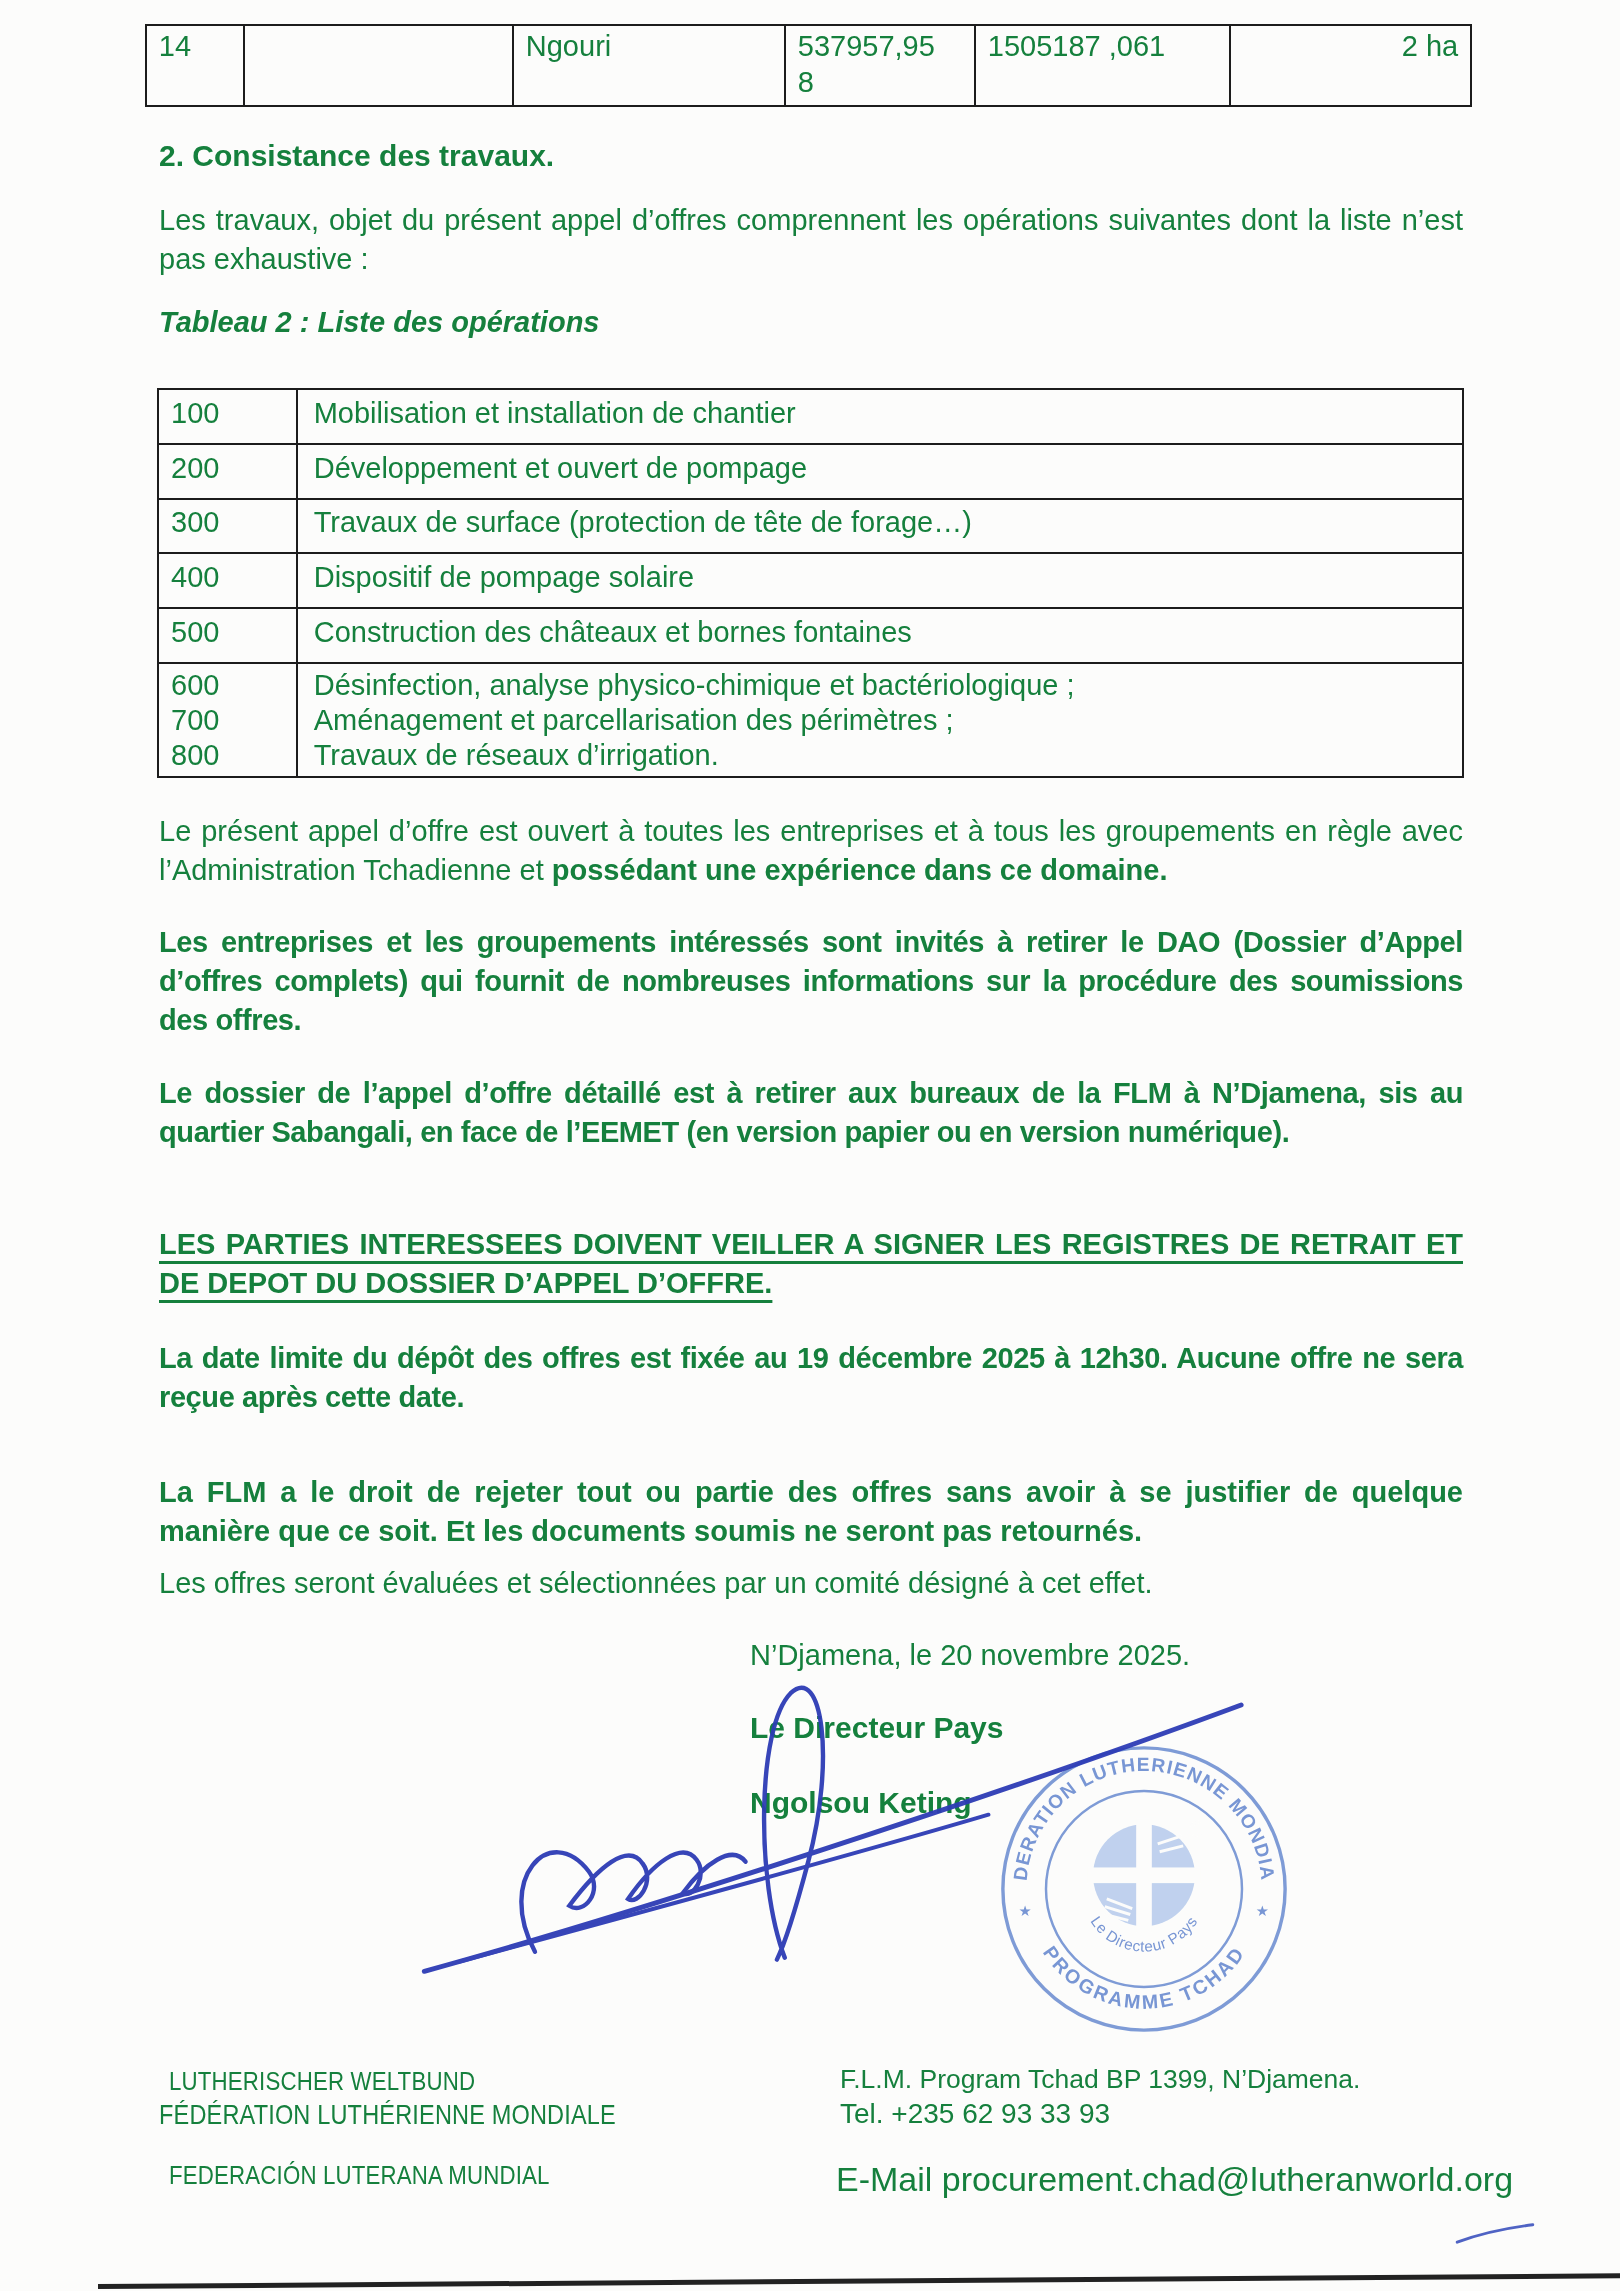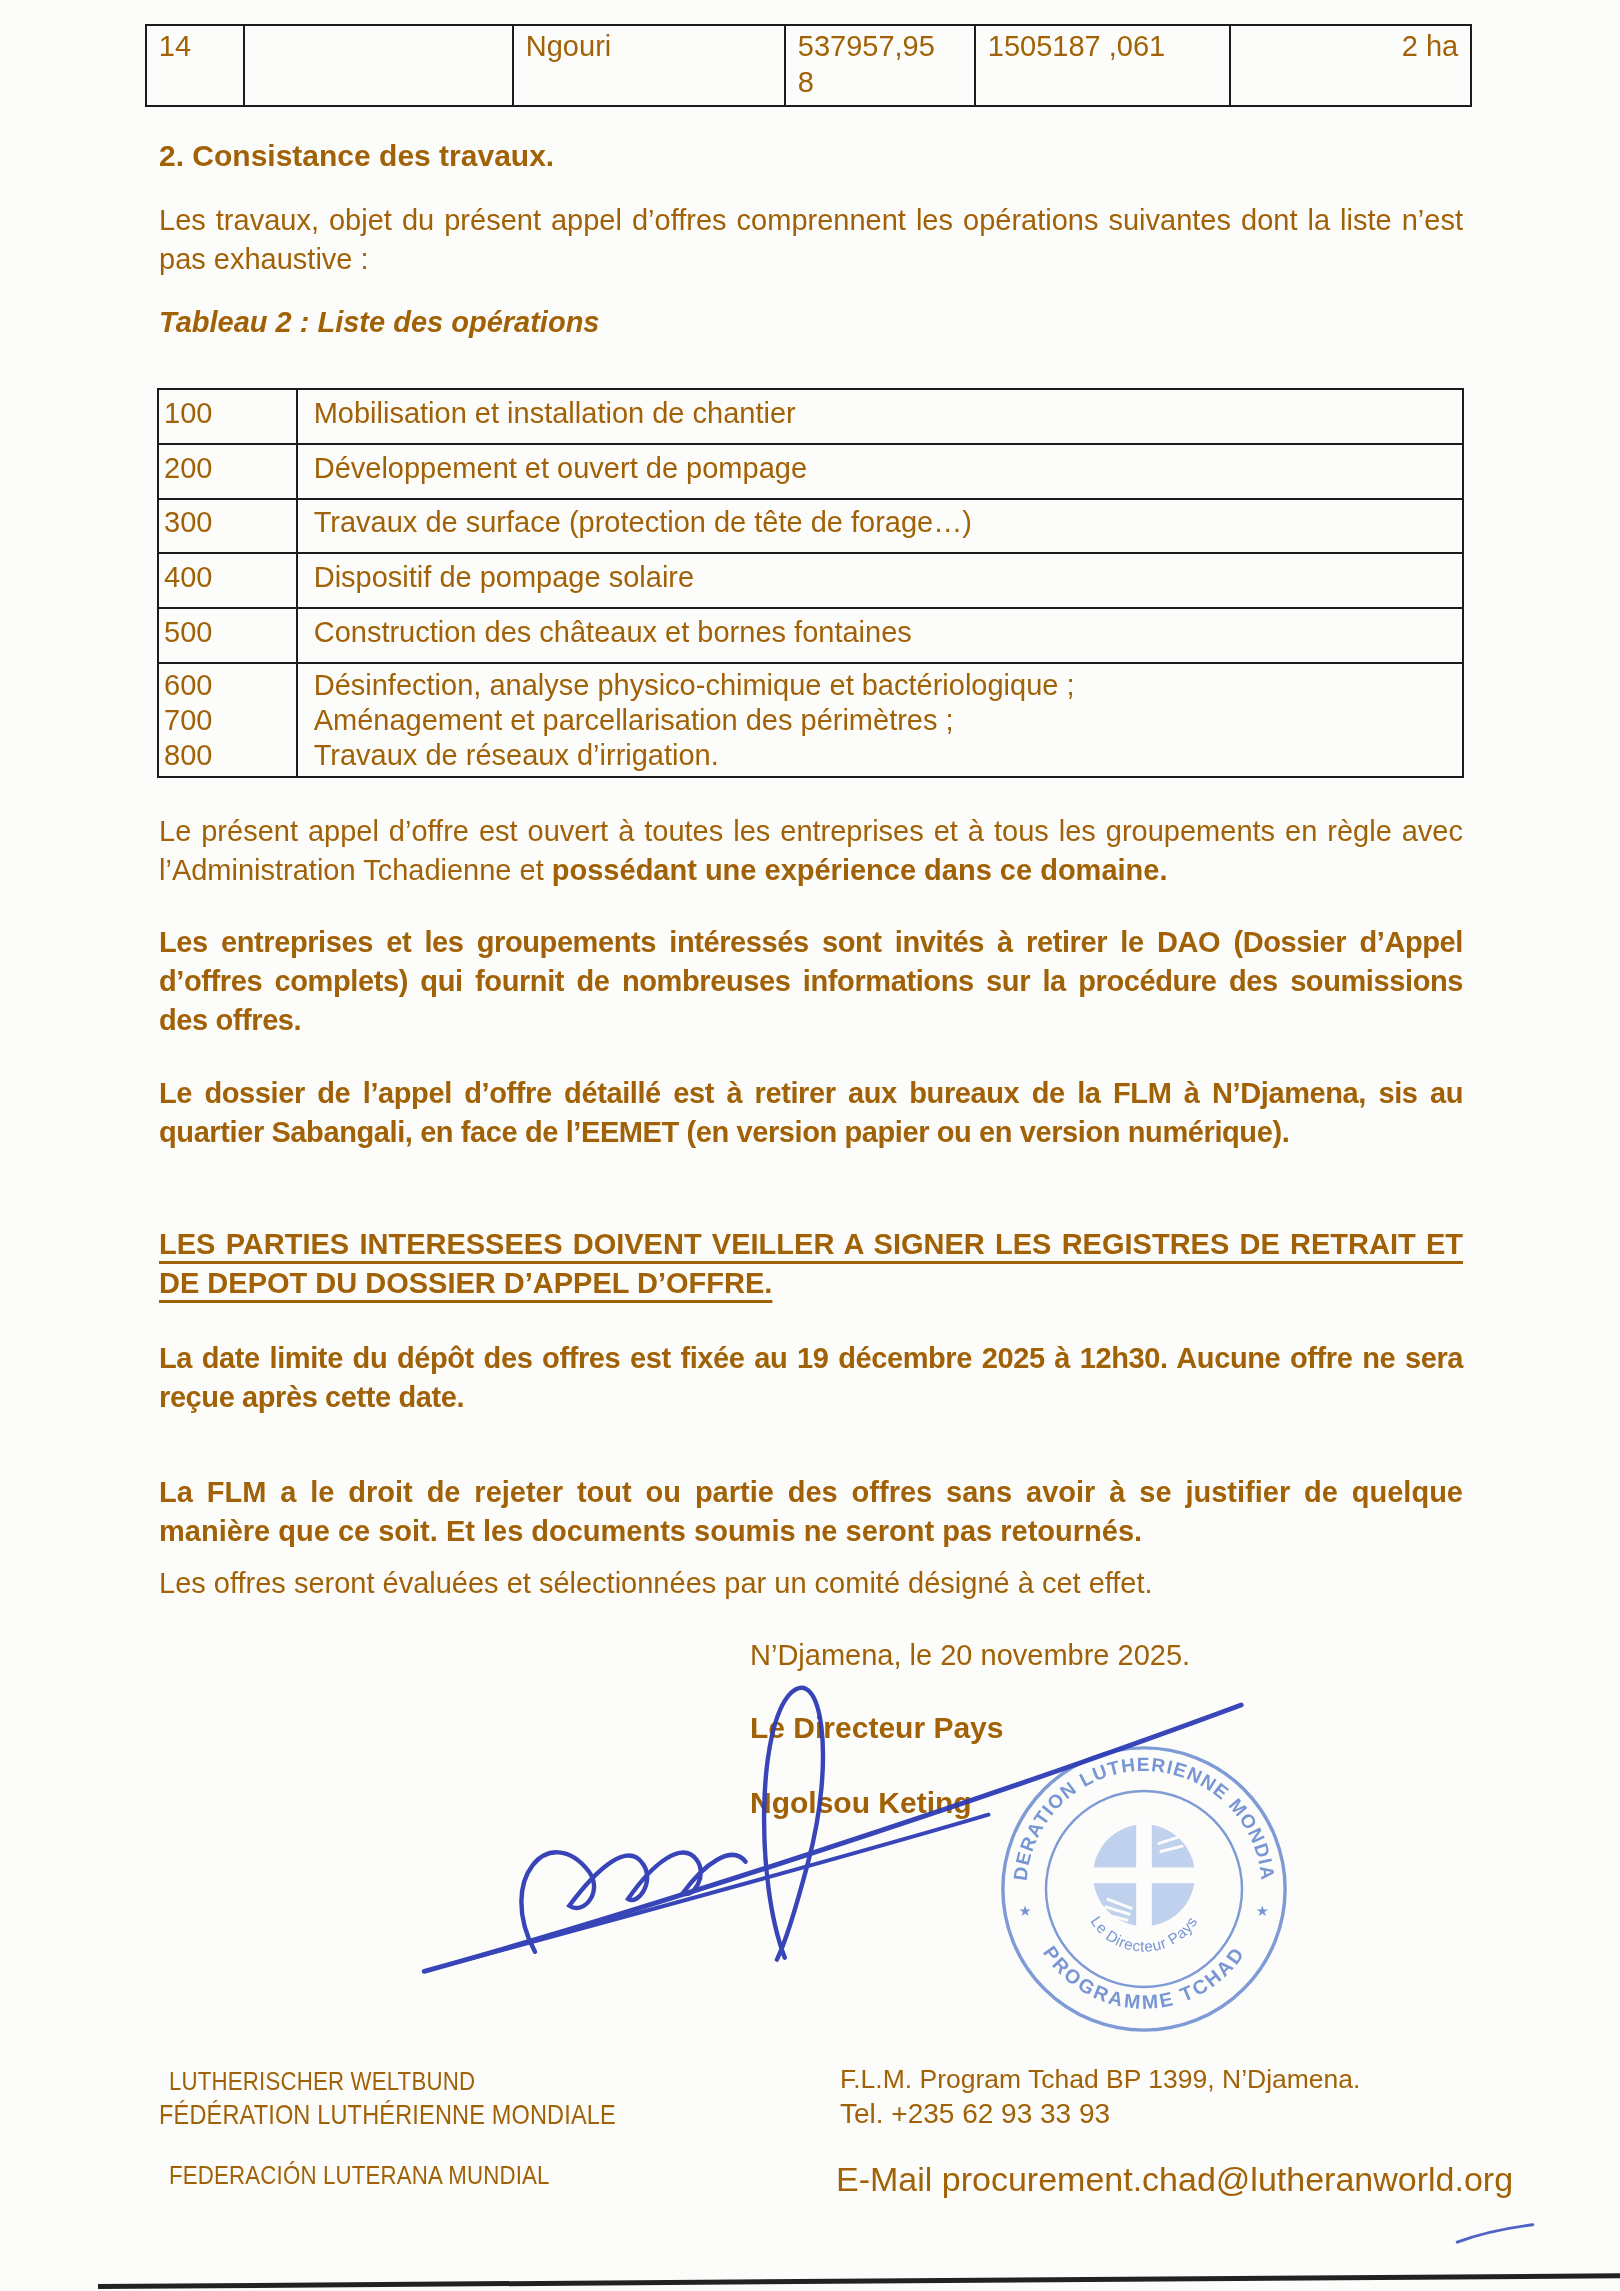--- a/index.html
+++ b/index.html
@@ -1,18 +1,18 @@
 <!DOCTYPE html>
 <html><head>
 <meta charset="utf-8">
 <style>
   html,body{margin:0;padding:0;background:#888;}
   .page{
     position:relative;width:1620px;height:2292px;margin:0 auto;
-    background:#fcfcfb;color:#a16207;overflow:hidden;
+    background:#fcfcfb;color:#15803d;overflow:hidden;
     font-family:"Liberation Sans", sans-serif;
   }
   
   .top-table{position:absolute;left:145px;top:23.5px;width:1325px;border-collapse:collapse;table-layout:fixed;}
   .top-table td{
     border:2px solid #1c1c1c;vertical-align:top;
     font-size:29px;line-height:36px;padding:2px 9.8px 2px 11.8px;height:75px;
   }
   .top-table td.num-right{text-align:right;padding-right:11.8px;}
   
@@ -20,21 +20,21 @@
   .intro{position:absolute;left:159px;top:201px;width:1304px;font-size:29px;line-height:39px;text-align:justify;}
   .caption{position:absolute;left:159px;top:306px;font-size:29px;font-weight:bold;font-style:italic;}
   .para{position:absolute;left:159px;width:1304px;font-size:29px;line-height:39px;text-align:justify;}
   .para.b{font-weight:bold;letter-spacing:-0.4px;}
   .para.caps{font-weight:bold;text-decoration:underline;text-decoration-thickness:2.9px;text-underline-offset:6.9px;}
   .pA{top:812px;} .pB{top:923px;} .pC{top:1074px;} .pD{top:1225px;}
   .pE{top:1339px;} .pF{top:1473px;font-weight:bold;} .pG{top:1564px;}
   
   .ops{position:absolute;left:157px;top:388px;width:1306px;border-collapse:collapse;table-layout:fixed;}
   .ops td{border:2px solid #1c1c1c;font-size:29px;vertical-align:top;padding:4.9px 7.8px 2.9px 15.7px;height:45px;line-height:36px;}
-  .ops td.code{padding-left:5px;}
+  .ops td.code{padding-left:12px;}
   .ops .multi td{height:100px;line-height:35px;padding-top:3.9px;}
   
   .sign-date{position:absolute;left:750px;top:1639px;font-size:29px;}
   .sign-title{position:absolute;left:750px;top:1711px;font-size:30px;font-weight:bold;}
   .sign-name{position:absolute;left:750px;top:1786px;font-size:30px;font-weight:bold;}
   .stamp{position:absolute;left:997px;top:1742px;width:294px;height:294px;opacity:0.9;}
   .sig-svg{position:absolute;left:412px;top:1656px;width:863px;height:333px;}
   .dash-svg{position:absolute;left:1451px;top:2217px;width:88px;height:31px;}
   
   .f-line{position:absolute;white-space:nowrap;}

